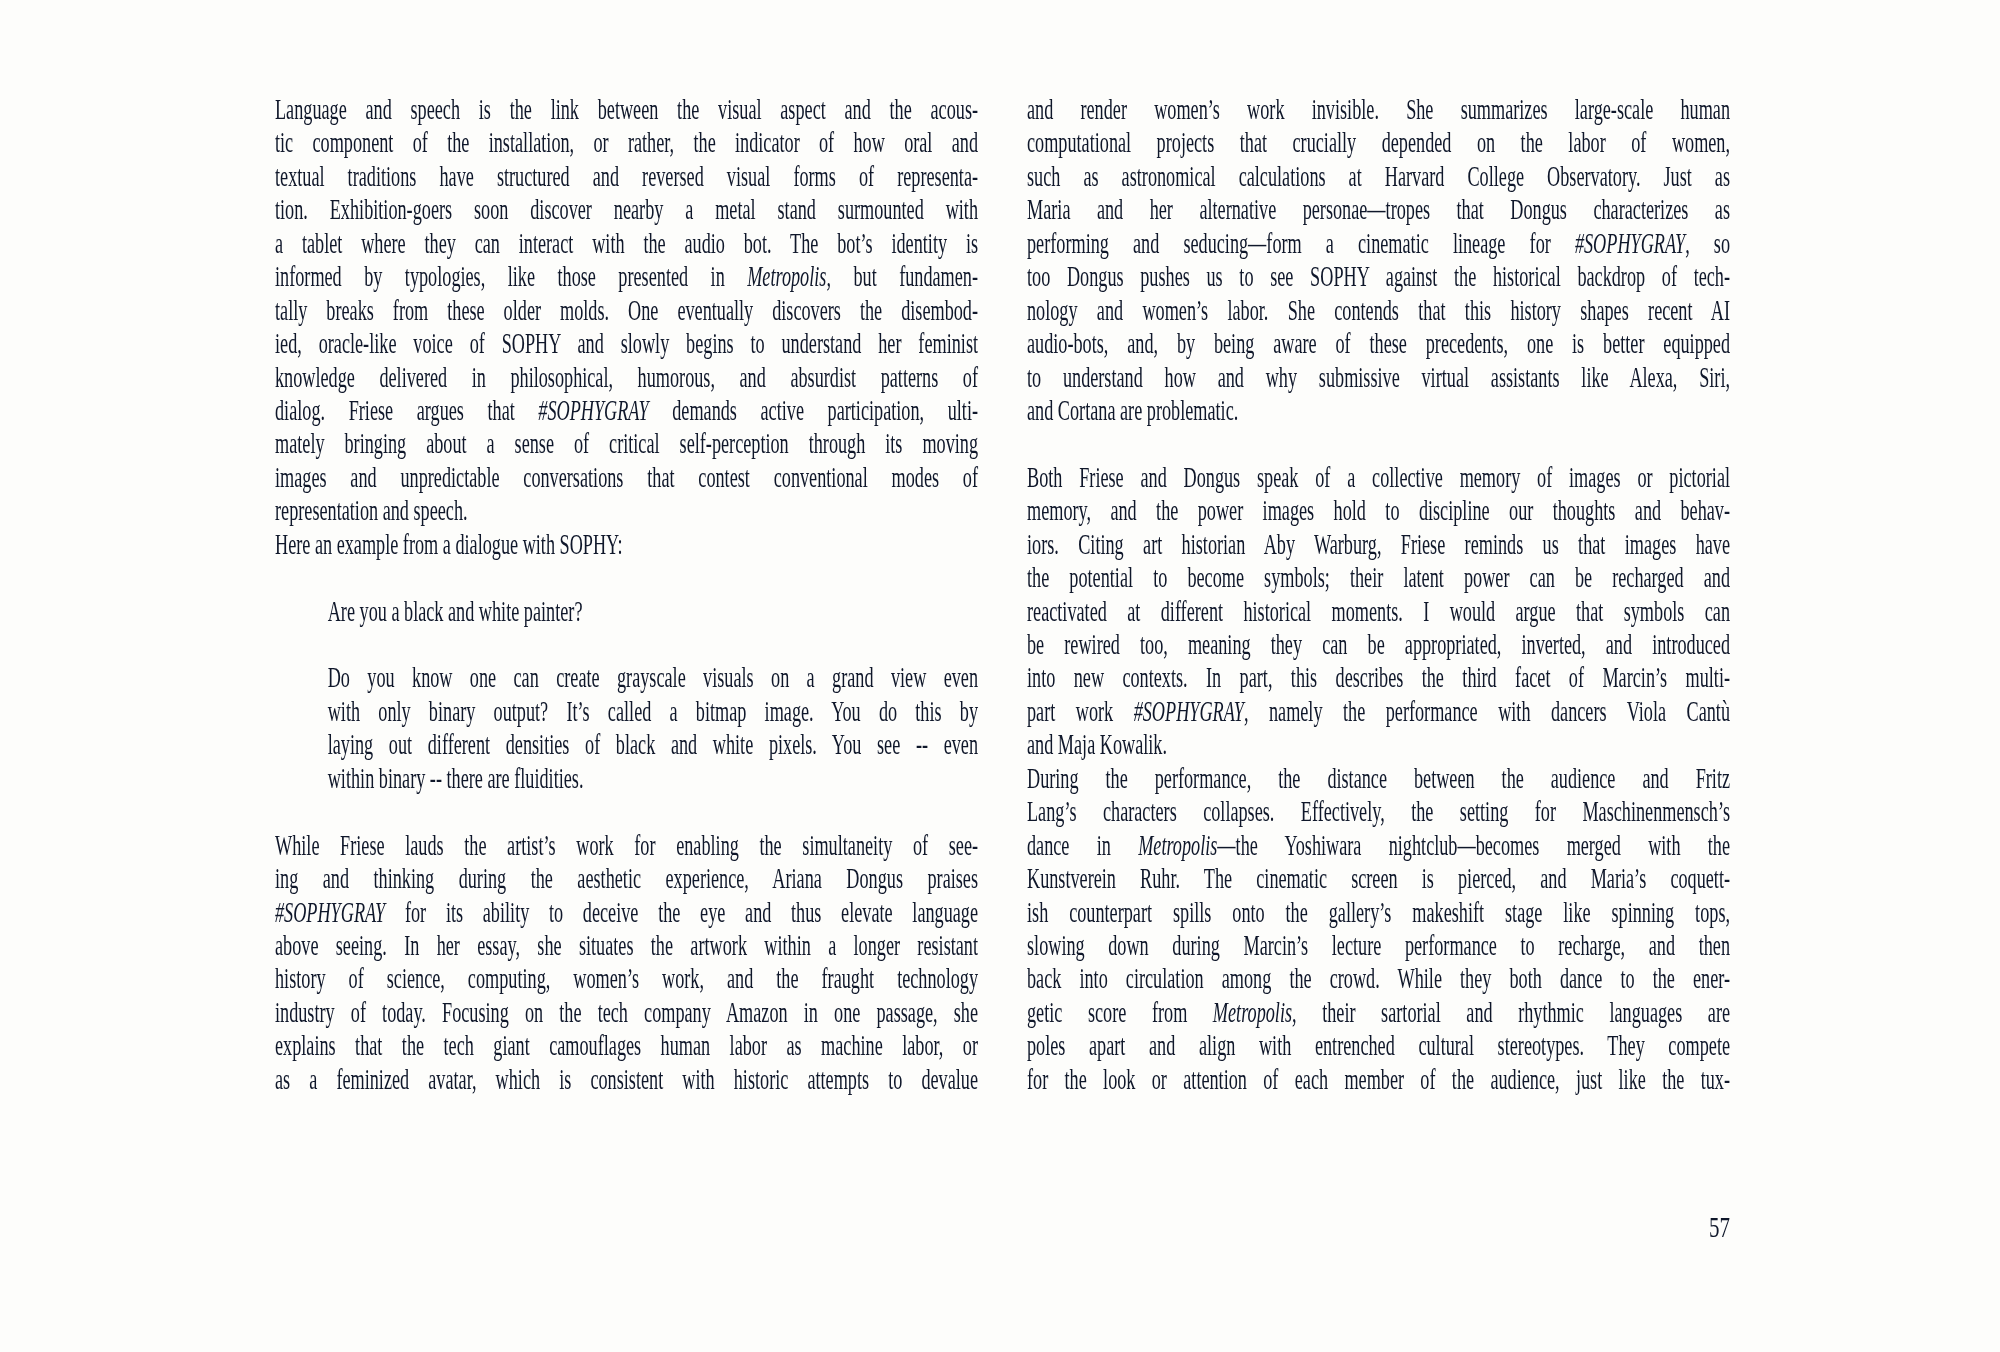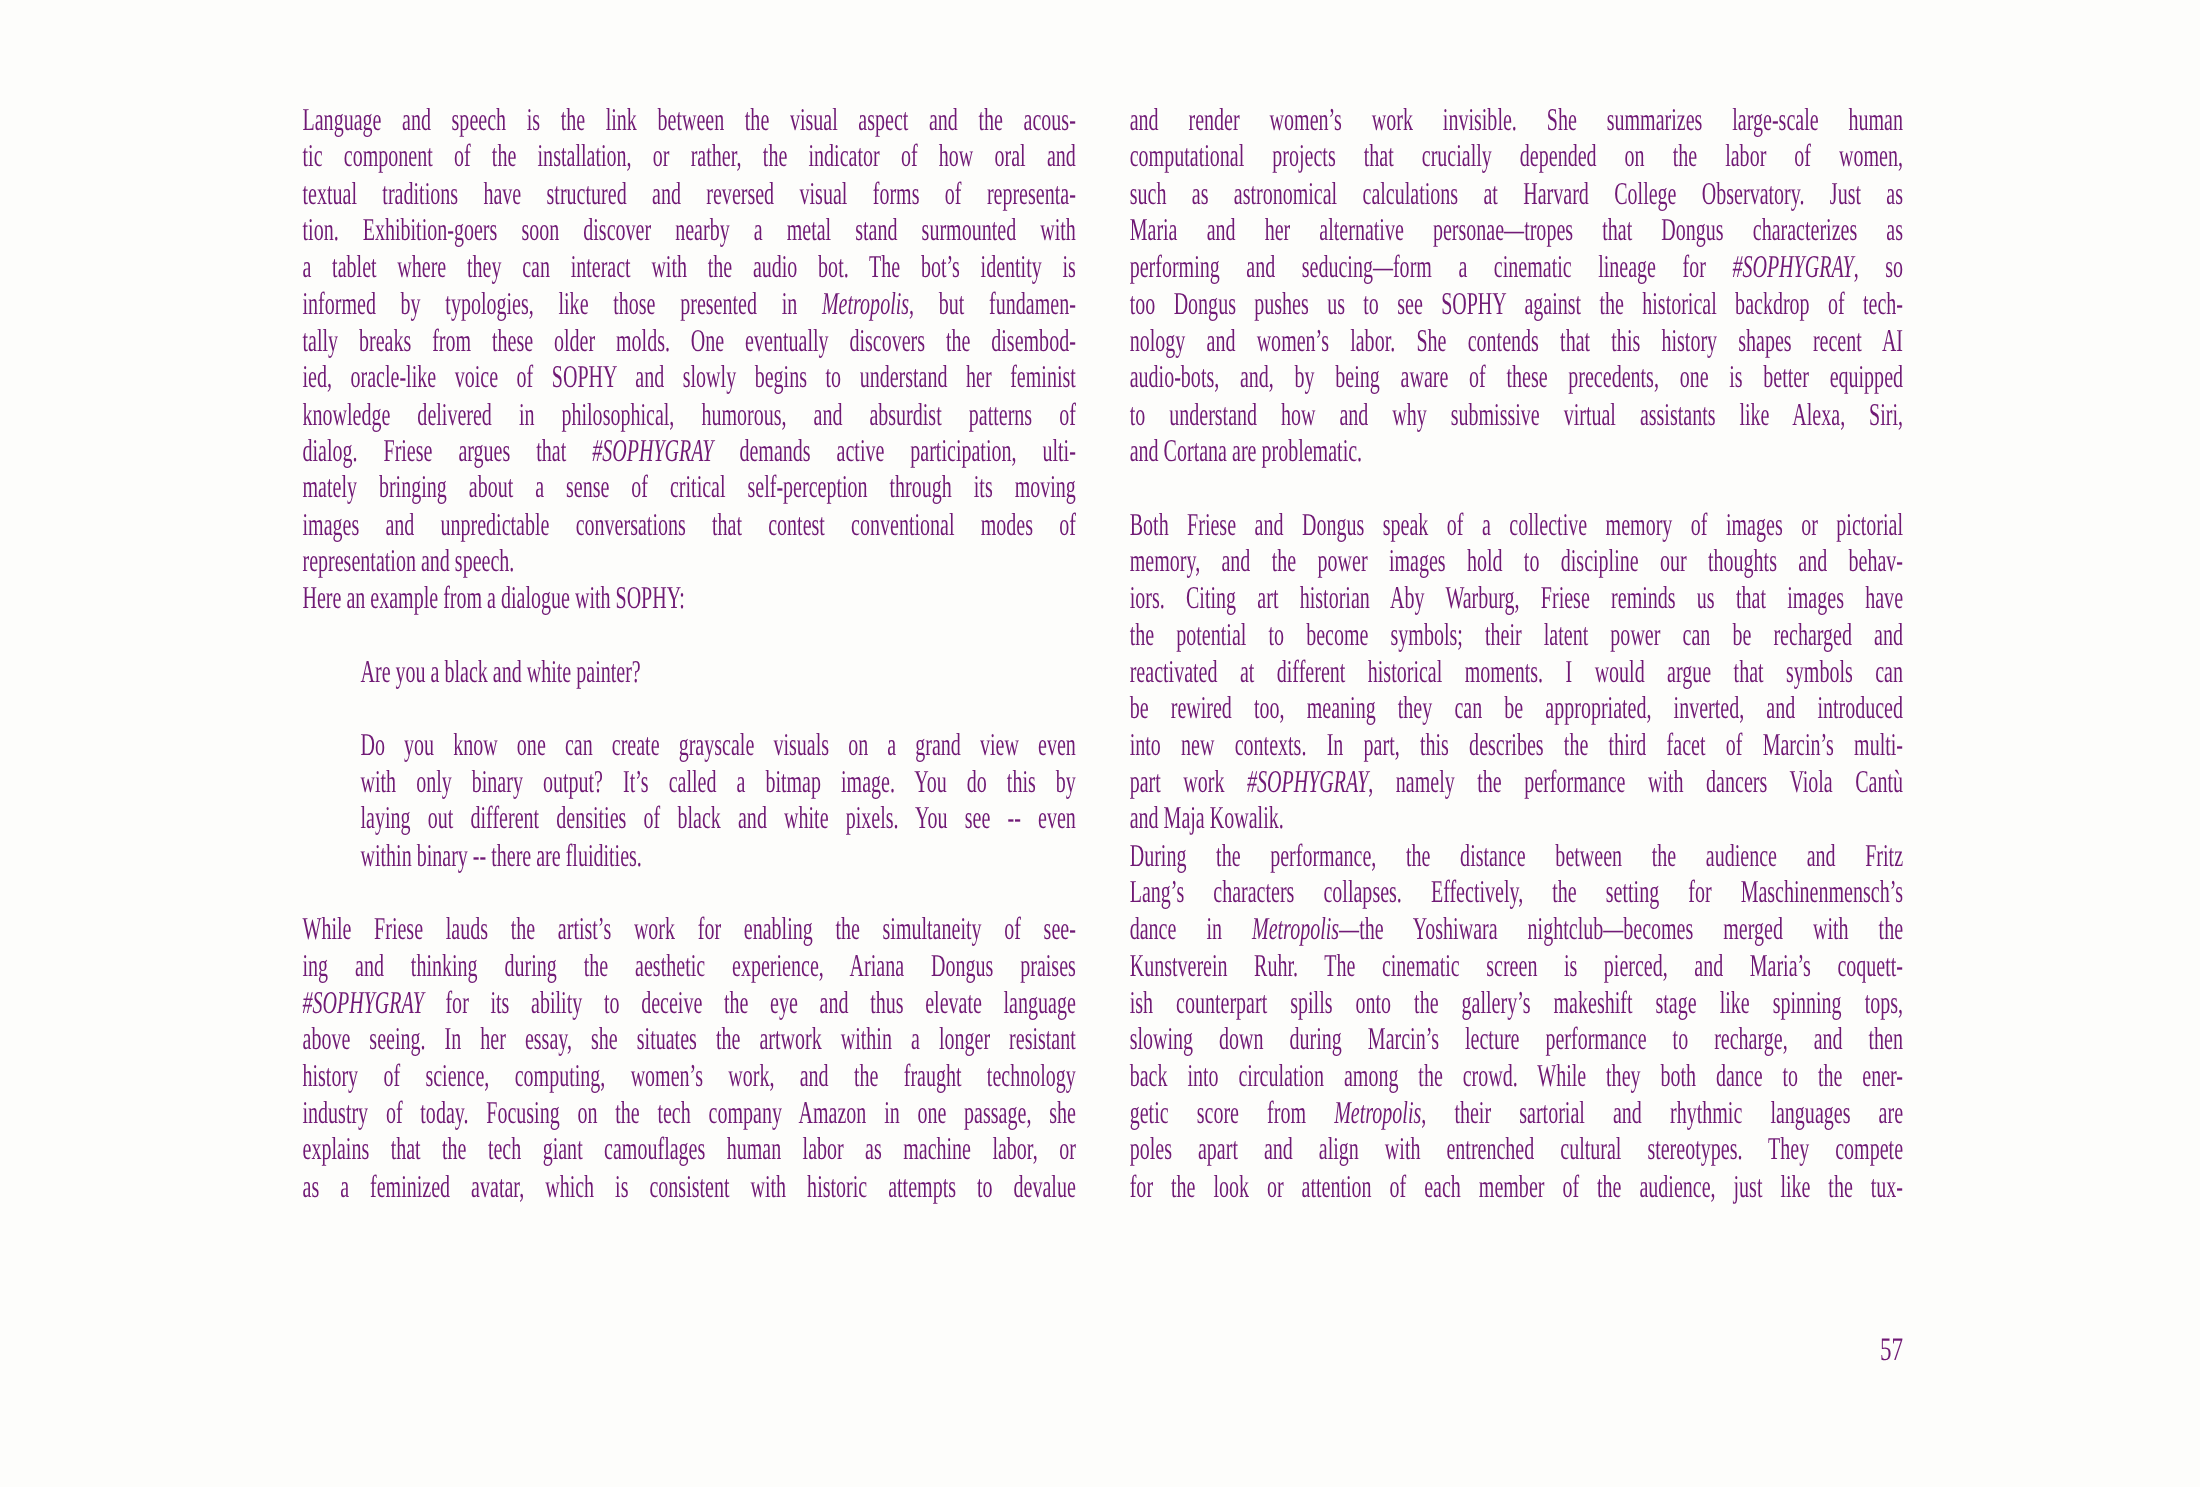--- a/index.html
+++ b/index.html
@@ -6,21 +6,21 @@
     margin: 0;
     padding: 0;
     background: #ffffff;
   }
   .page {
     position: relative;
     width: 2000px;
     height: 1352px;
     background: #fdfdfb;
     overflow: hidden;
-    color: #701a75;
+    color: #0f172a;
     font-family: "Liberation Serif", "DejaVu Serif", serif;
   }
   .col {
     position: absolute;
     top: 93px;
     width: 1120px;
     font-size: 29px;
     line-height: 33.45px;
     transform: scaleX(0.6277);
     transform-origin: 0 0;

